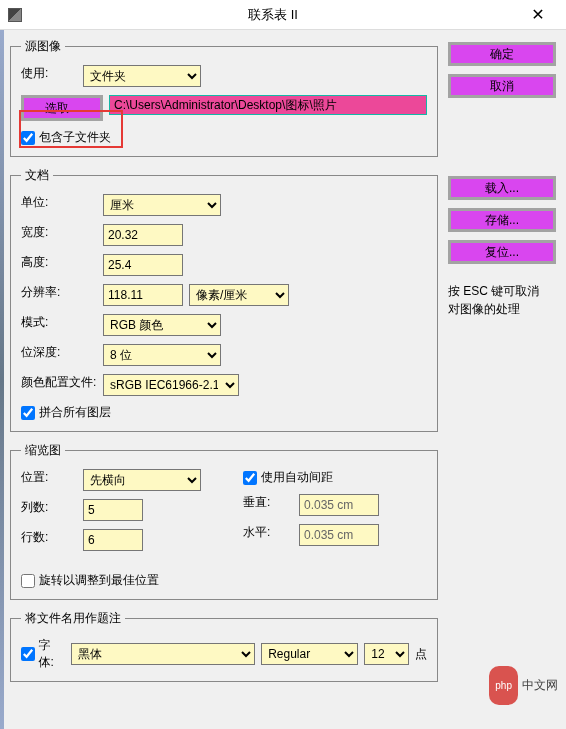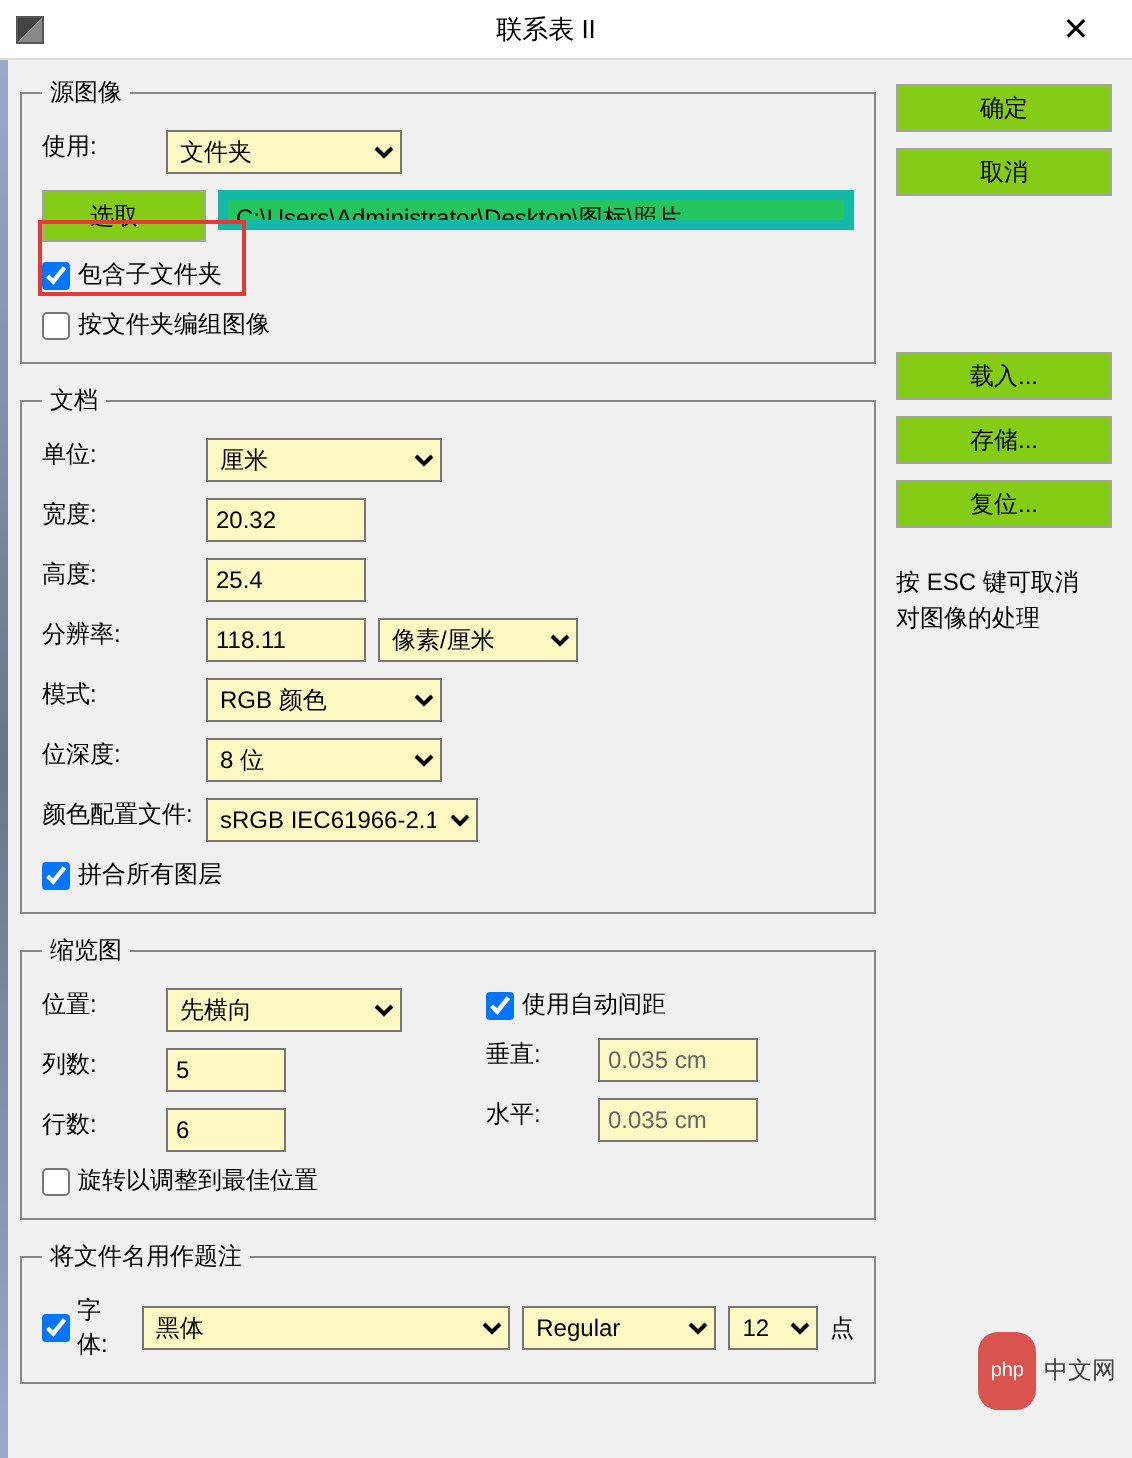--- a/index.html
+++ b/index.html
@@ -75,40 +75,40 @@
     padding: 1px 4px;
     border: 1px solid #767676;
     background: #fef9c3;
   }
   select { padding-left: 2px; height: 22px; }
   .wsel { width: 118px; }
   .wtxt { width: 80px; }
   .btn {
     height: 24px;
     min-width: 96px;
-    background: #84cc16;
-    border: 1px solid #a3a3a3;
+    background: #d946ef;
+    border: 3px solid #a3a3a3;
     font-family: inherit;
     font-size: 12px;
     padding: 0 0;
     text-align: center;
     display: inline-flex;
     align-items: center;
     justify-content: center;
   }
   .btn-sm { min-width: 82px; height: 26px; }
   .side-btn { width: 100%; margin-bottom: 8px; }
   .chk { display: flex; align-items: center; gap: 4px; }
   .chk input { width: 14px; height: 14px; margin:0; }
   .path-box {
-    border: 5px solid #14b8a6;
+    border: 1px solid #14b8a6;
     height: 20px;
     padding: 1px 4px;
     flex: 1;
-    background: #22c55e;
+    background: #ec4899;
     overflow: hidden;
     white-space: nowrap;
   }
   .select-highlight {
     position: absolute;
     border: 2px solid #e53935;
     left: 19px;
     top: 110px;
     width: 104px;
     height: 38px;
@@ -183,24 +183,20 @@
         </select>
       </div>
       <div class="row">
         <button class="btn btn-sm">选取...</button>
         <div class="path-box">C:\Users\Administrator\Desktop\图标\照片</div>
       </div>
       <div class="row chk">
         <input type="checkbox" checked="" style="">
         <span>包含子文件夹</span>
       </div>
-      <div class="row chk">
-        <input type="checkbox" style="">
-        <span>按文件夹编组图像</span>
-      </div>
     </fieldset>
 
     <fieldset>
       <legend>文档</legend>
       <div class="row">
         <span class="lbl">单位:</span>
         <select class="wsel"><option>厘米</option></select>
       </div>
       <div class="row">
         <span class="lbl">宽度:</span>
@@ -258,21 +254,21 @@
           <div class="row">
             <span class="lbl-sm">垂直:</span>
             <input type="text" class="readonly" style="width: 80px;" readonly="" value="0.035 cm">
           </div>
           <div class="row">
             <span class="lbl-sm">水平:</span>
             <input type="text" class="readonly" style="width: 80px;" readonly="" value="0.035 cm">
           </div>
         </div>
       </div>
-      <div class="row chk" style="margin-top:6px">
+      <div class="row chk" style="margin-top:21px">
         <input type="checkbox" style="">
         <span>旋转以调整到最佳位置</span>
       </div>
     </fieldset>
 
     <fieldset>
       <legend>将文件名用作题注</legend>
       <div class="font-row">
         <div class="chk">
           <input type="checkbox" checked="" style="">

